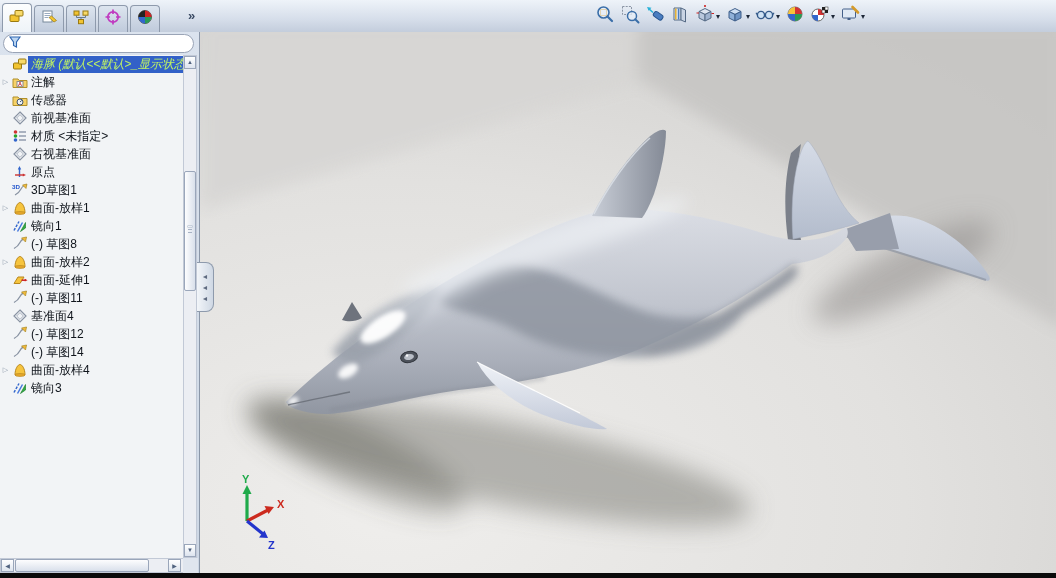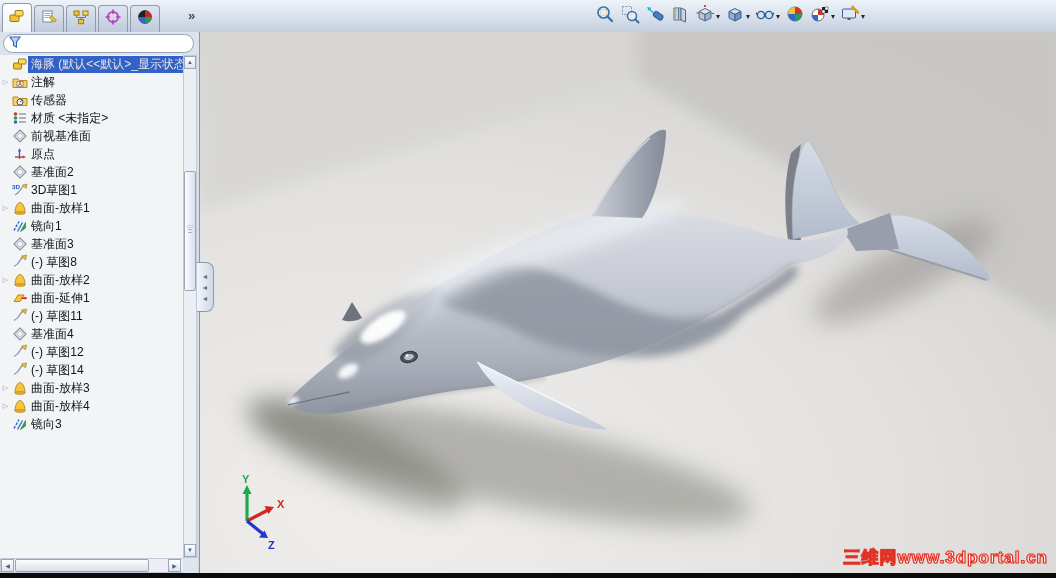--- a/index.html
+++ b/index.html
@@ -25,21 +25,21 @@
     background:linear-gradient(#dbe3ee,#cdd7e5);border-right:1px solid #8a96a8;box-sizing:border-box;}
   .filter-bar{position:absolute;left:3px;top:2px;width:191px;height:19px;background:#fff;
     border:1px solid #9aa4b6;border-radius:10px;display:flex;align-items:center;padding-left:4px;box-sizing:border-box;}
   .filter-bar input{border:none;outline:none;flex:1;height:14px;font-size:11px;background:transparent;}
   .tree{position:absolute;left:0;top:23px;width:184px;height:503px;background:#f2f4f6;overflow:hidden;}
   .trow{height:18px;display:flex;align-items:center;font-size:12px;color:#10151c;
     white-space:nowrap;cursor:pointer;}
   .trow .arrow{width:11px;text-align:center;font-size:7px;color:#8b97a8;flex:none;}
   .trow .ticon{width:17px;height:16px;flex:none;display:flex;align-items:center;justify-content:center;}
   .trow .tlabel{padding-left:3px;}
-  .trow.selected .tlabel{background:#3261c8;color:#e5e5e5;padding-right:14px;}
+  .trow.selected .tlabel{background:#3261c8;color:#bef264;padding-right:14px;font-style:italic;}
 
   
   .vscroll{position:absolute;right:2px;top:23px;width:14px;height:503px;background:#eceef3;border:1px solid #c2c9d6;box-sizing:border-box;}
   .sbtn{position:absolute;left:0;width:12px;height:13px;background:linear-gradient(#fff,#dde4ee);
     border:1px solid #9aa6ba;box-sizing:border-box;color:#51637f;font-size:6px;text-align:center;line-height:11px;cursor:pointer;}
   .vthumb{position:absolute;left:0;top:115px;width:12px;height:120px;background:linear-gradient(90deg,#fdfdfe,#d9e0eb);
     border:1px solid #9aa6ba;border-radius:2px;box-sizing:border-box;cursor:pointer;}
   .vthumb:after{content:"";position:absolute;left:3px;right:3px;top:54px;height:1px;
     box-shadow:0 0 0 .5px #a7b2c4,0 3px 0 0 #a7b2c4,0 6px 0 0 #a7b2c4;}
   .hscroll{position:absolute;left:0;top:526px;width:184px;height:15px;background:#eceef3;border:1px solid #c2c9d6;box-sizing:border-box;}
@@ -235,66 +235,66 @@
               <circle cx="8" cy="10" r="3" fill="#eef3f8" stroke="#44566e"></circle>
               <path d="M8,10 L9.8,8.4" stroke="#44566e"></path>
             </svg>
           </span>
           <span class="tlabel">传感器</span>
         </div>
         <div class="trow">
           <span class="arrow"></span>
           <span class="ticon">
             <svg width="16" height="16" viewBox="0 0 16 16">
+              <path d="M8,2 L14,8 8,14 2,8 Z" fill="none" stroke="#8892a2" stroke-width="1.2"></path>
+              <path d="M8,4.6 L11.4,8 8,11.4 4.6,8 Z" fill="none" stroke="#aab2c0"></path>
+            </svg>
+          </span>
+          <span class="tlabel">前视基准面</span>
+        </div>
+        <div class="trow">
+          <span class="arrow"></span>
+          <span class="ticon">
+            <svg width="16" height="16" viewBox="0 0 16 16">
               <circle cx="3.5" cy="4" r="1.8" fill="#d23333"></circle>
               <circle cx="3.5" cy="8" r="1.8" fill="#2aa22a"></circle>
               <circle cx="3.5" cy="12" r="1.8" fill="#3366cc"></circle>
               <rect x="7" y="3.2" width="7" height="1.6" fill="#98a2b2"></rect>
               <rect x="7" y="7.2" width="7" height="1.6" fill="#98a2b2"></rect>
               <rect x="7" y="11.2" width="7" height="1.6" fill="#98a2b2"></rect>
             </svg>
           </span>
           <span class="tlabel">材质 &lt;未指定&gt;</span>
         </div>
         <div class="trow">
           <span class="arrow"></span>
           <span class="ticon">
             <svg width="16" height="16" viewBox="0 0 16 16">
               <path d="M8,2 L14,8 8,14 2,8 Z" fill="none" stroke="#8892a2" stroke-width="1.2"></path>
               <path d="M8,4.6 L11.4,8 8,11.4 4.6,8 Z" fill="none" stroke="#aab2c0"></path>
             </svg>
           </span>
-          <span class="tlabel">前视基准面</span>
+          <span class="tlabel">右视基准面</span>
         </div>
         <div class="trow">
           <span class="arrow"></span>
           <span class="ticon">
             <svg width="16" height="16" viewBox="0 0 16 16">
               <path d="M7.5,13 L7.5,4" stroke="#3366cc" stroke-width="1.4"></path>
               <polygon points="7.5,2 5.8,5.4 9.2,5.4" fill="#3366cc"></polygon>
               <path d="M3,11 L12,11" stroke="#cc3333" stroke-width="1.4"></path>
               <polygon points="14,11 10.8,9.4 10.8,12.6" fill="#cc3333"></polygon>
             </svg>
           </span>
           <span class="tlabel">原点</span>
         </div>
         <div class="trow">
           <span class="arrow"></span>
           <span class="ticon">
             <svg width="16" height="16" viewBox="0 0 16 16">
-              <path d="M8,2 L14,8 8,14 2,8 Z" fill="none" stroke="#8892a2" stroke-width="1.2"></path>
-              <path d="M8,4.6 L11.4,8 8,11.4 4.6,8 Z" fill="none" stroke="#aab2c0"></path>
-            </svg>
-          </span>
-          <span class="tlabel">基准面2</span>
-        </div>
-        <div class="trow">
-          <span class="arrow"></span>
-          <span class="ticon">
-            <svg width="16" height="16" viewBox="0 0 16 16">
               <path d="M3,13 Q7,11 9,7 T15,3" stroke="#8892a2" stroke-width="1.2" fill="none"></path>
               <polygon points="10.5,3 14,6.5 15,2" fill="#f0b93a" stroke="#a07d18" stroke-width=".6"></polygon>
               <text x="0" y="7" font-size="6.2" font-weight="bold" fill="#2255cc">3D</text>
             </svg>
           </span>
           <span class="tlabel">3D草图1</span>
         </div>
         <div class="trow">
           <span class="arrow">▷</span>
           <span class="ticon">
@@ -313,30 +313,20 @@
               <path d="M5.5,13.5 L10.5,4.5" stroke="#4477dd" stroke-width="1.5"></path>
               <polygon points="8.5,13.5 13.5,4.5 13.5,10" fill="#33aa44" stroke="#117722" stroke-width=".6"></polygon>
             </svg>
           </span>
           <span class="tlabel">镜向1</span>
         </div>
         <div class="trow">
           <span class="arrow"></span>
           <span class="ticon">
             <svg width="16" height="16" viewBox="0 0 16 16">
-              <path d="M8,2 L14,8 8,14 2,8 Z" fill="none" stroke="#8892a2" stroke-width="1.2"></path>
-              <path d="M8,4.6 L11.4,8 8,11.4 4.6,8 Z" fill="none" stroke="#aab2c0"></path>
-            </svg>
-          </span>
-          <span class="tlabel">基准面3</span>
-        </div>
-        <div class="trow">
-          <span class="arrow"></span>
-          <span class="ticon">
-            <svg width="16" height="16" viewBox="0 0 16 16">
               <path d="M2,12.5 Q6,10.5 8,6.5 T14,2.5" stroke="#8892a2" stroke-width="1.3" fill="none"></path>
               <polygon points="9.5,2 13.5,6 14.6,1 " fill="#f0b93a" stroke="#a07d18" stroke-width=".6"></polygon>
             </svg>
           </span>
           <span class="tlabel">(-) 草图8</span>
         </div>
         <div class="trow">
           <span class="arrow">▷</span>
           <span class="ticon">
             <svg width="16" height="16" viewBox="0 0 16 16">
@@ -389,30 +379,20 @@
         </div>
         <div class="trow">
           <span class="arrow"></span>
           <span class="ticon">
             <svg width="16" height="16" viewBox="0 0 16 16">
               <path d="M2,12.5 Q6,10.5 8,6.5 T14,2.5" stroke="#8892a2" stroke-width="1.3" fill="none"></path>
               <polygon points="9.5,2 13.5,6 14.6,1 " fill="#f0b93a" stroke="#a07d18" stroke-width=".6"></polygon>
             </svg>
           </span>
           <span class="tlabel">(-) 草图14</span>
-        </div>
-        <div class="trow">
-          <span class="arrow">▷</span>
-          <span class="ticon">
-            <svg width="16" height="16" viewBox="0 0 16 16">
-              <path d="M3,13 C3,6.5 6,2.5 8,2.5 C10,2.5 13,6.5 13,13 Z" fill="#f6c43e" stroke="#b8871e"></path>
-              <ellipse cx="8" cy="13" rx="5" ry="1.4" fill="#e8a92c" stroke="#b8871e" stroke-width=".7"></ellipse>
-            </svg>
-          </span>
-          <span class="tlabel">曲面-放样3</span>
         </div>
         <div class="trow">
           <span class="arrow">▷</span>
           <span class="ticon">
             <svg width="16" height="16" viewBox="0 0 16 16">
               <path d="M3,13 C3,6.5 6,2.5 8,2.5 C10,2.5 13,6.5 13,13 Z" fill="#f6c43e" stroke="#b8871e"></path>
               <ellipse cx="8" cy="13" rx="5" ry="1.4" fill="#e8a92c" stroke="#b8871e" stroke-width=".7"></ellipse>
             </svg>
           </span>
           <span class="tlabel">曲面-放样4</span>
@@ -576,17 +556,16 @@
         <line x1="247" y1="521" x2="268" y2="510" stroke="#cc2a1e" stroke-width="3.2"></line>
         <polygon points="274,507 264.5,506 268.5,514" fill="#cc2a1e"></polygon>
         <line x1="247" y1="521" x2="263" y2="534" stroke="#2335cc" stroke-width="3.2"></line>
         <polygon points="268,538 259,537.5 264.5,530.5" fill="#2335cc"></polygon>
         <text x="242" y="483" font-size="11" font-weight="bold" fill="#1faa4a">Y</text>
         <text x="277" y="508" font-size="11" font-weight="bold" fill="#cc2a1e">X</text>
         <text x="268" y="549" font-size="11" font-weight="bold" fill="#2335cc">Z</text>
       </g>
     </svg>
 
-    <div class="watermark">三维网www.3dportal.cn</div>
   </div>
 
   <div class="bottomline"></div>
 </div>
 
 </body></html>

